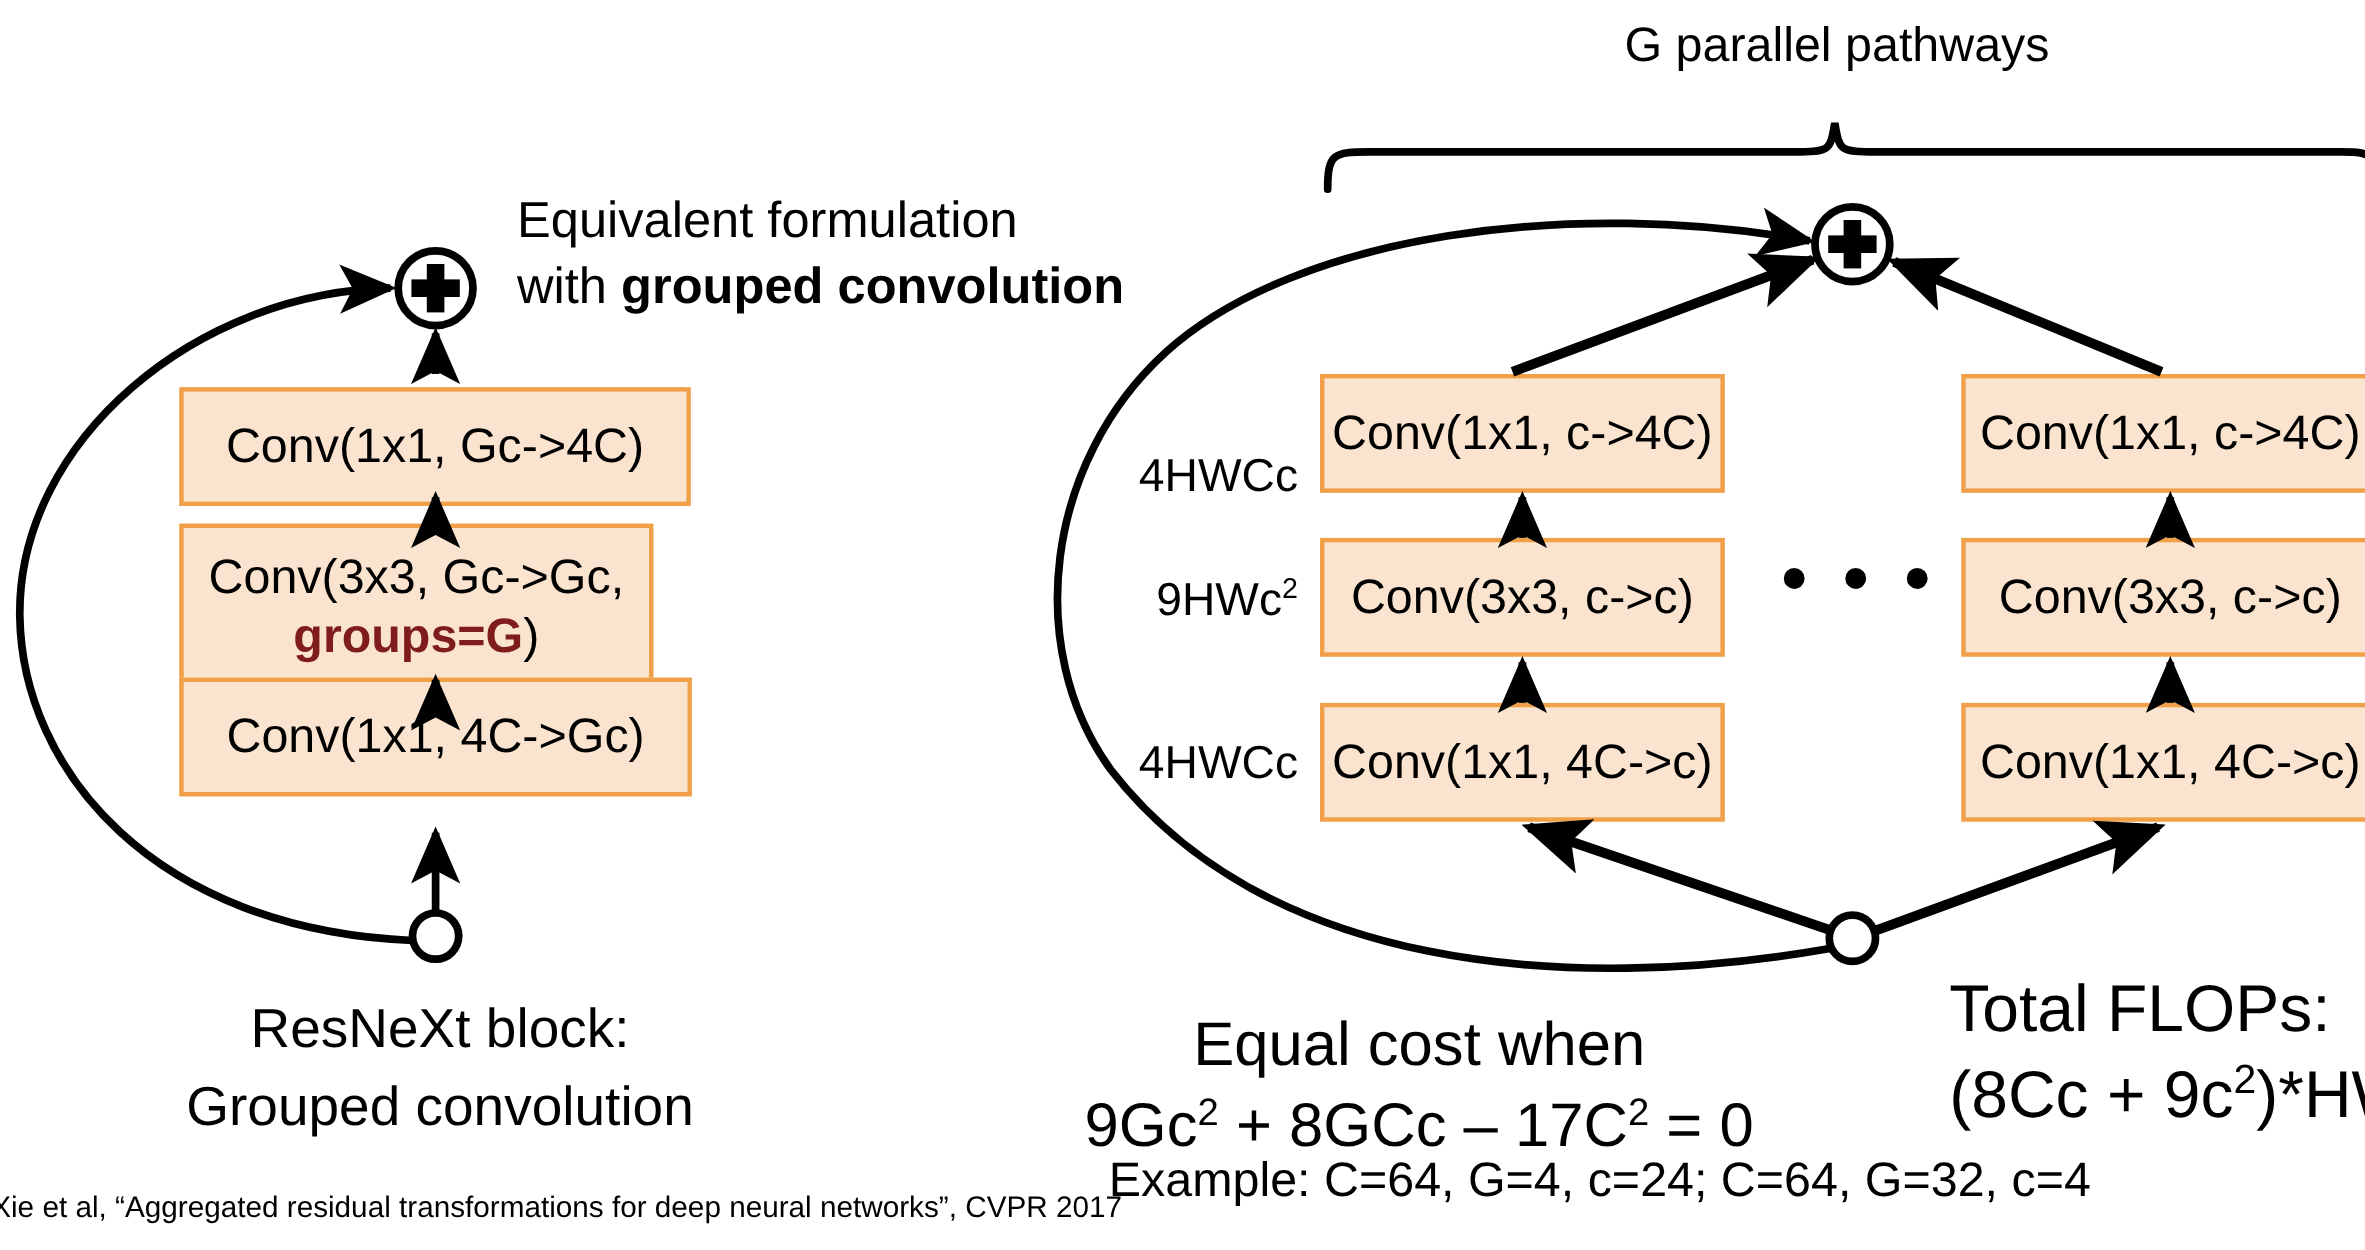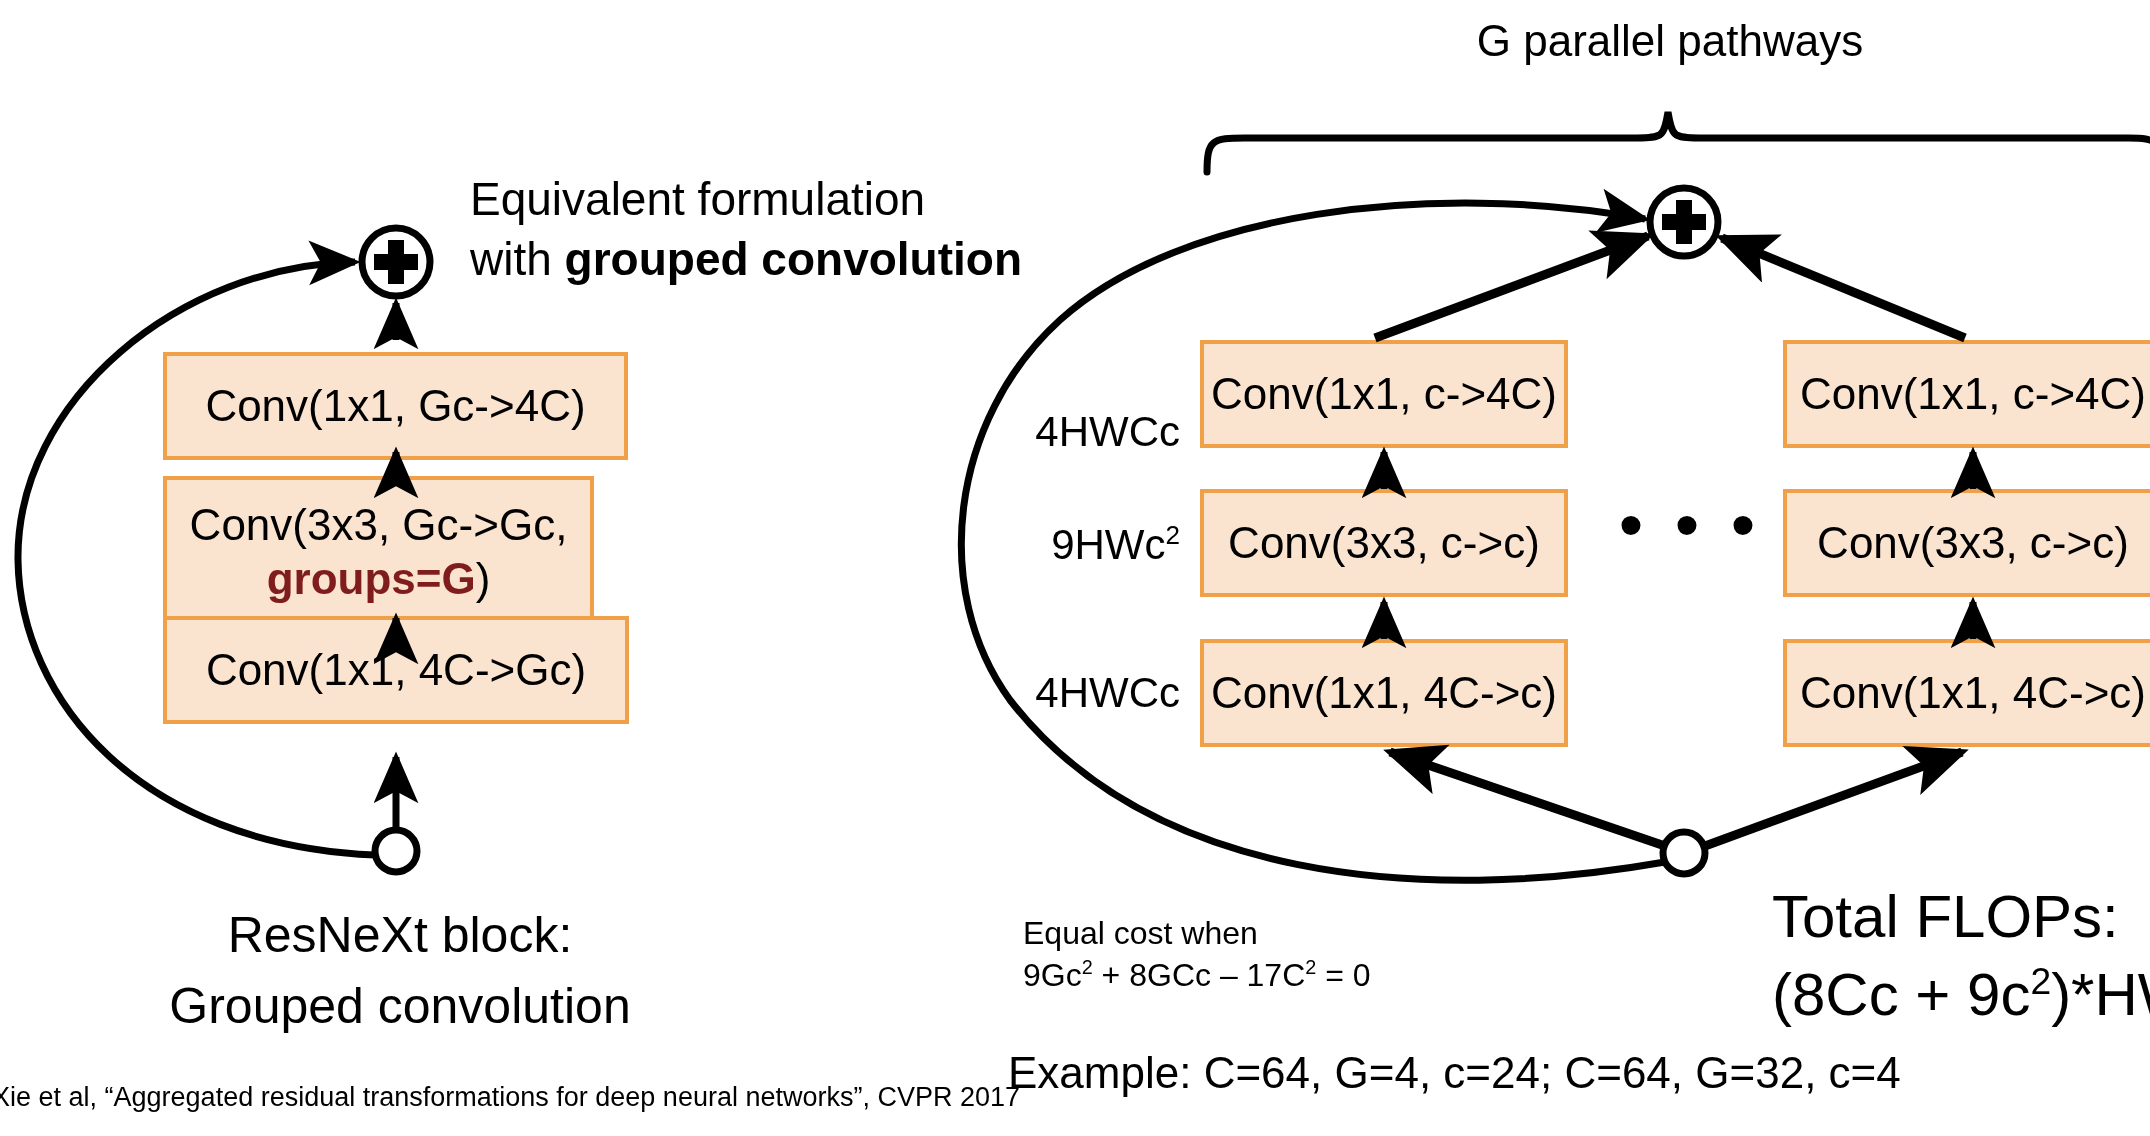--- a/index.html
+++ b/index.html
@@ -115,25 +115,26 @@
     font-size: 50px;
     line-height: 1.42;
   }
   #citation {
     left: -8px;
     top: 1082px;
     font-size: 27px;
     white-space: nowrap;
   }
   #equal-cost {
-    left: 1023px;
+    left: 986px;
     top: 912px;
-    font-size: 32px;
+    font-size: 56px;
     line-height: 1.32;
     white-space: nowrap;
+    text-align: center;
   }
   #equal-cost sup { font-size: 0.62em; vertical-align: super; }
   #example-line {
     left: 1008px;
     top: 1048px;
     font-size: 44px;
     white-space: nowrap;
   }
   #total-flops {
     left: 1772px;

